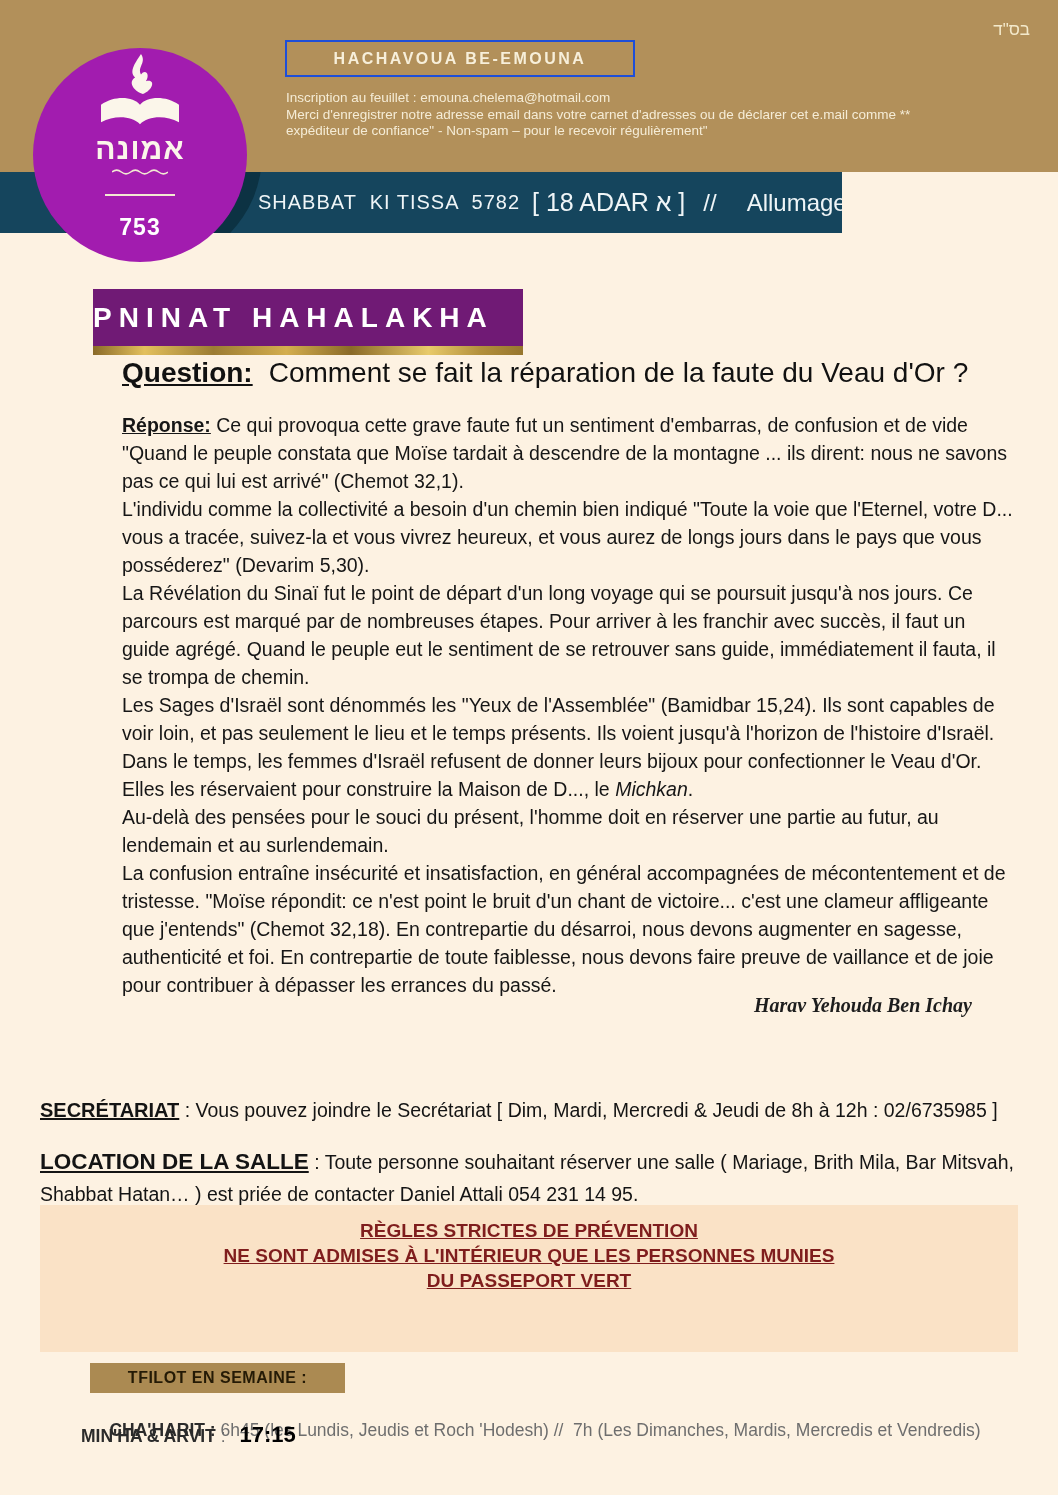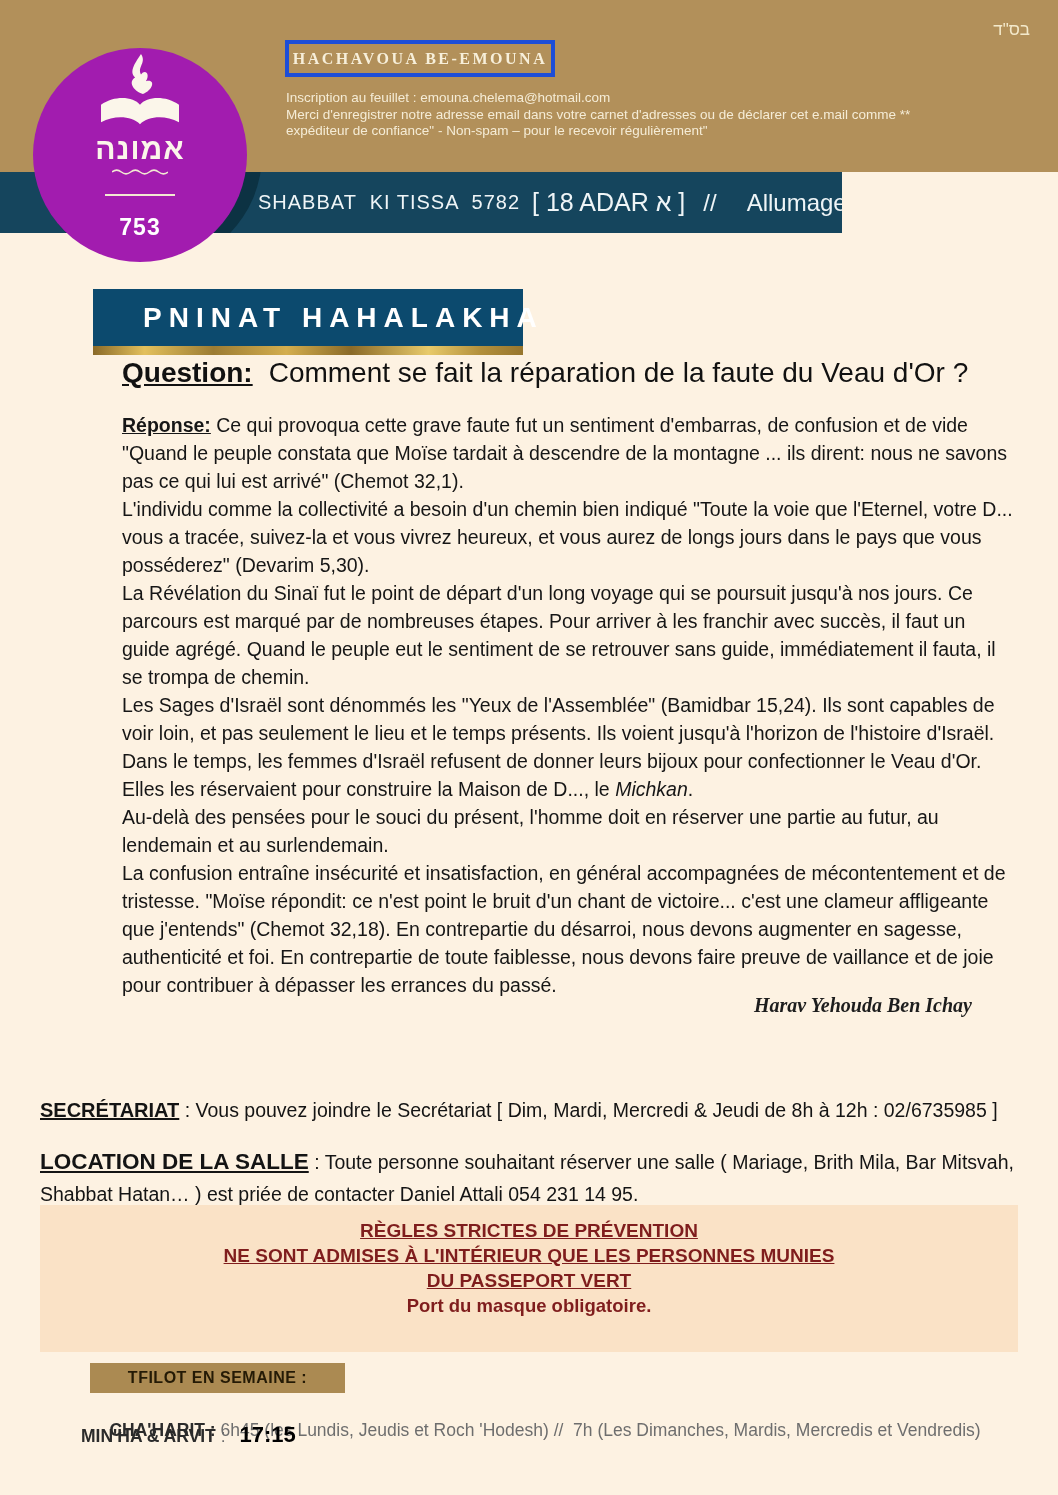--- a/index.html
+++ b/index.html
@@ -6,46 +6,46 @@
   html,body { background:#e9e9e9; }
   .page {
     position:relative; width:1058px; height:1495px; margin:0 auto;
     background:#FDF2E2; overflow:hidden;
     font-family:"Liberation Sans", sans-serif; color:#161616;
   }
   
   .header { position:absolute; left:0; top:0; width:1058px; height:172px; background:#B2905A; }
   .bsd { position:absolute; top:20px; right:28px; color:#F3E9CB; font-size:17px; }
   .title-box {
-    position:absolute; left:285px; top:40px; width:270px; height:37px;
-    border:4px solid #1d4ed8; display:flex; align-items:center; justify-content:center;
-    color:#F7EFDA; font-weight:bold; font-size:16px; letter-spacing:2.5px; white-space:pre;font-family:Liberation Serif, serif;
+    position:absolute; left:285px; top:40px; width:350px; height:37px;
+    border:2px solid #1d4ed8; display:flex; align-items:center; justify-content:center;
+    color:#F7EFDA; font-weight:bold; font-size:16px; letter-spacing:2.5px; white-space:pre;
   }
   .header-info { position:absolute; left:286px; top:90px; color:#F5ECD6; font-size:13.5px; line-height:16.5px; }
   
   .band { position:absolute; left:0; top:172px; width:842px; height:61px; background:#15455D; overflow:hidden; }
   .band-shadow { position:absolute; left:34px; top:-132px; width:228px; height:228px; border-radius:50%; background:#0C3243; }
   .band-content { position:absolute; left:258px; top:0; height:61px; display:flex; align-items:center; color:#EFF5F7; white-space:pre; }
   .band-title { font-size:20px; letter-spacing:1px; }
   .band-bracket { font-size:25px; margin-left:12px; }
   .band-sep { font-size:24px; margin-left:18px; }
   .band-allumage { font-size:24px; margin-left:30px; }
   .band-sortie { font-size:24px; margin-left:22px; }
   
   .circle { position:absolute; left:33px; top:48px; width:214px; height:214px; border-radius:50%; background:#a21caf; z-index:3; }
   .logo-svg { position:absolute; left:62px; top:6px; width:90px; height:78px; }
   .logo-hebrew { position:absolute; left:0; top:84px; width:214px; text-align:center; color:#FBF6EA; font-weight:bold; font-size:30px; letter-spacing:1px; }
   .logo-script { position:absolute; left:79px; top:120px; width:56px; height:8px; }
   .circle-line { position:absolute; left:72px; top:146px; width:70px; height:2px; background:#F2E9D2; }
   .circle-num { position:absolute; left:0; top:166px; width:214px; text-align:center; color:#FFFFFF; font-weight:bold; font-size:23px; letter-spacing:1px; }
   
   .pninat {
-    position:absolute; left:93px; top:289px; width:430px; height:57px; background:#0c4a6e;
+    position:absolute; left:93px; top:289px; width:430px; height:57px; background:#701a75;
     color:#FFFFFF; font-weight:bold; font-size:28px; letter-spacing:7px;
-    display:flex; align-items:center; padding-left:50px; white-space:pre;
+    display:flex; align-items:center; white-space:pre;
   }
   .foil {
     position:absolute; left:93px; top:346px; width:430px; height:9px;
     background:linear-gradient(90deg,#8A6A28 0%,#E3C05C 12%,#9C7C33 28%,#D4AE4E 45%,#8A6A28 60%,#E8CA6A 78%,#B3903C 90%,#97762E 100%);
   }
   
   .question { position:absolute; left:122px; top:357px; font-size:28px; color:#111111; }
   .q-label { font-weight:bold; text-decoration:underline; margin-right:16px; }
   .article { position:absolute; left:122px; top:411px; width:895px; font-size:19.5px; line-height:28px; color:#161616; }
   .article p { margin:0; }
@@ -143,21 +143,20 @@
   </div>
 
   <div class="location">
     <span class="loc-label">LOCATION DE LA SALLE</span><span> : Toute personne souhaitant réserver une salle ( Mariage, Brith Mila, Bar Mitsvah, Shabbat Hatan… ) est priée de contacter Daniel Attali 054 231 14 95.</span>
   </div>
 
   <div class="rules">
     <div class="rules-line">RÈGLES STRICTES DE PRÉVENTION</div>
     <div class="rules-line">NE SONT ADMISES À L'INTÉRIEUR QUE LES PERSONNES MUNIES</div>
     <div class="rules-line">DU PASSEPORT VERT</div>
-    <div class="rules-plain">Port du masque obligatoire.</div>
   </div>
 
   <div class="tfilot-banner">
     <span>TFILOT EN SEMAINE :</span>
   </div>
   <div class="chaharit">
     <span class="ch-label">CHA'HARIT : </span><span>6h45 (les Lundis, Jeudis et Roch 'Hodesh) //  7h (Les Dimanches, Mardis, Mercredis et Vendredis)</span>
   </div>
   <div class="minha">
     <span class="mn-label">MIN'HA &amp; ARVIT</span><span> :</span><span class="mn-time">17:15</span>

